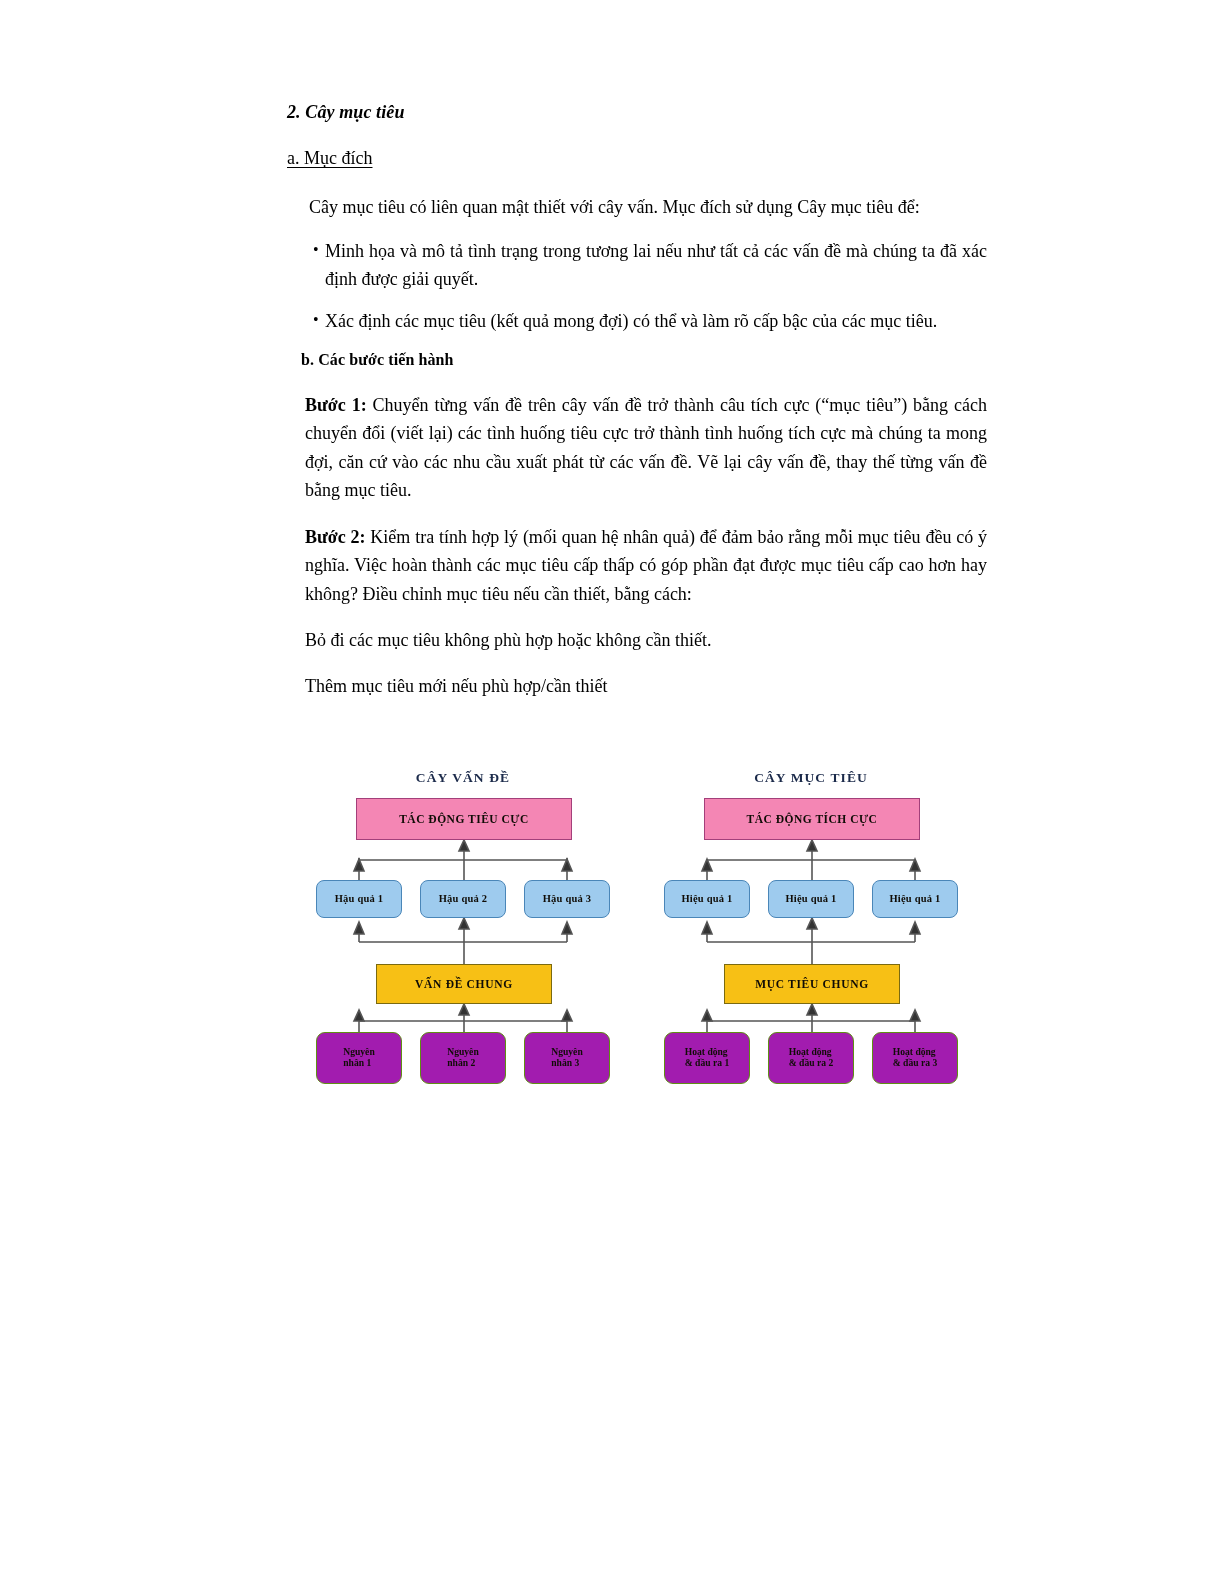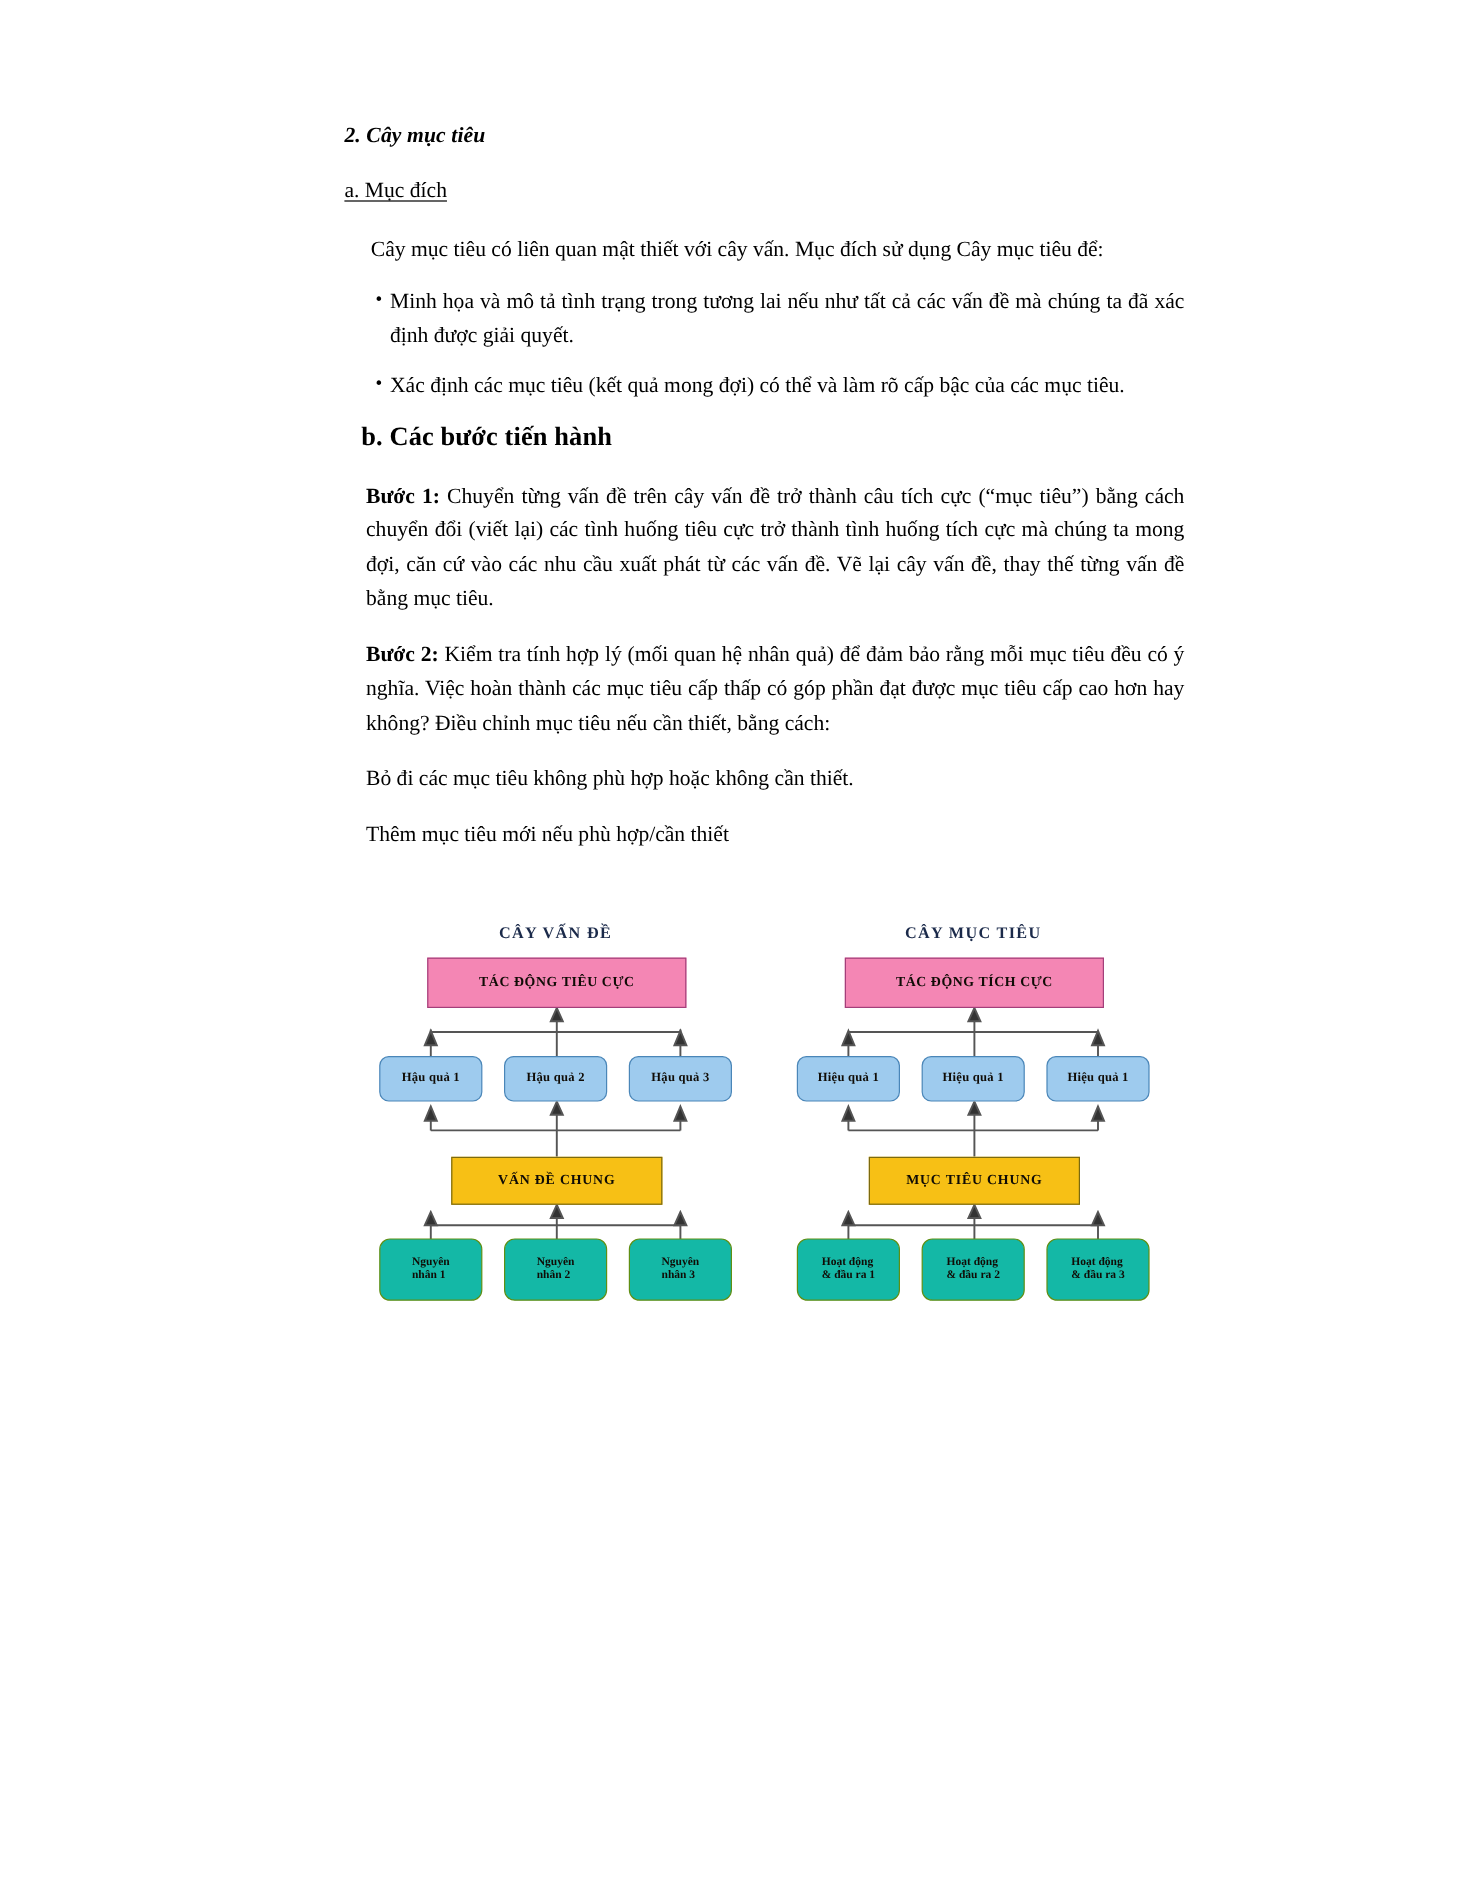--- a/index.html
+++ b/index.html
@@ -70,21 +70,21 @@
   .bullets li::before {
     content: "\2022";
     position: absolute;
     left: 26px;
     top: 0;
     font-size: 16px;
   }
 
   .h-bold {
     font-weight: bold;
-    font-size: 22px;
+    font-size: 16px;
     line-height: 1.35;
     margin: 4px 0 20px 0;
     letter-spacing: .1px;
   }
   .h-bold.sub-indent { padding-left: 14px; }
 
   .step-block {
     padding-left: 18px;
     margin-bottom: 18px;
   }
@@ -174,21 +174,21 @@
     border: 1.5px solid #7b6a10;
     font-size: 11.5px;
     letter-spacing: .7px;
   }
 
   
   .node.bot {
     top: 276px;
     width: 86px;
     height: 52px;
-    background: #14b8a6;
+    background: #a21caf;
     border: 1.4px solid #5f8f14;
     border-radius: 9px;
     font-size: 10.5px;
   }
   .node.bot.c1 { left: 6px; }
   .node.bot.c2 { left: 110px; }
   .node.bot.c3 { left: 214px; }
   .node.bot.two-line { font-size: 9.6px; }
 
   .conn { position: absolute; }

